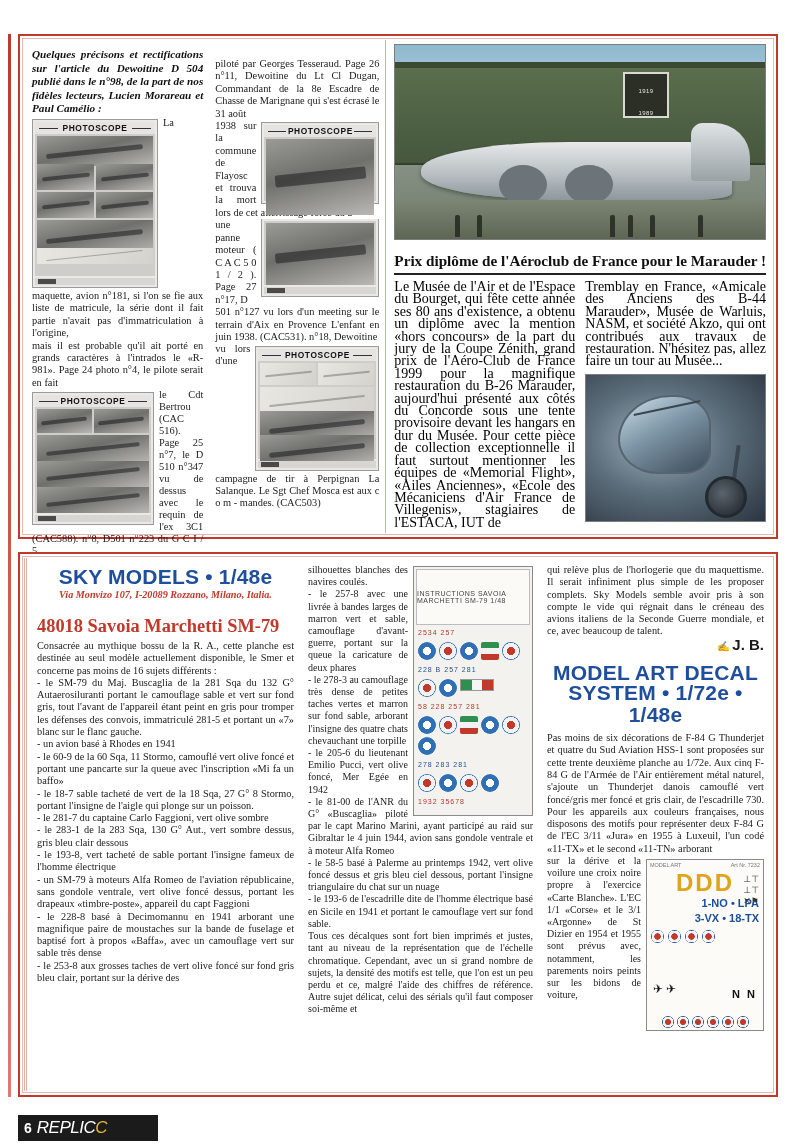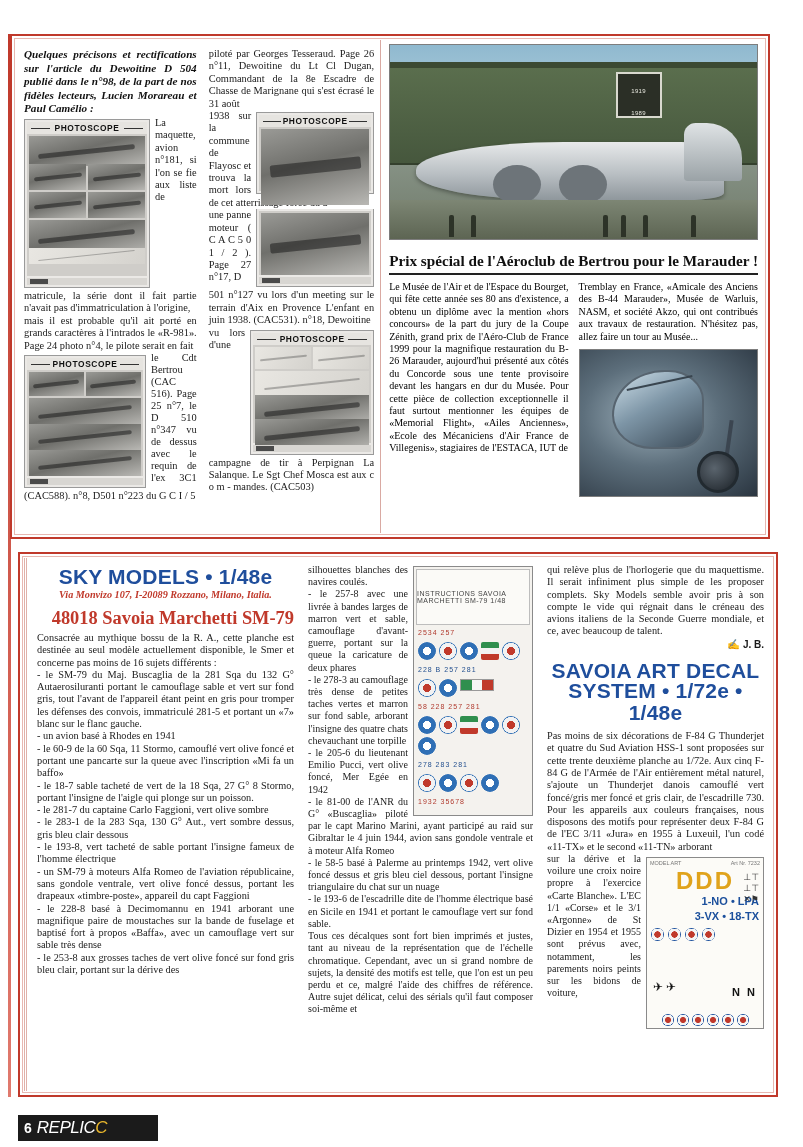--- a/index.html
+++ b/index.html
@@ -14,34 +14,34 @@
 
   
   .page {
     position:absolute; inset:0;
     background:#ffffff;
   }
 
   
   .top-block {
     position:absolute;
-    left:10px; top:34px;
+    left:18px; top:34px;
     width:760px; height:505px;
     border:2px solid #c0392b;
     background:#ffffff;
     padding:4px;
   }
   .top-block:before{
     content:""; position:absolute; left:2px; top:2px; right:2px; bottom:2px;
     border:1px solid #e8b7b0; pointer-events:none;
   }
 
   .top-grid { display:flex; height:100%; }
   .col-left { width:205px; padding:8px 6px 4px 8px; }
-  .col-mid  { width:196px; padding:8px 6px 4px 6px; border-right:1px solid #d9a9a2;}
+  .col-mid  { width:196px; padding:18px 6px 4px 6px; border-right:1px solid #d9a9a2;}
   .col-right{ flex:1; padding:4px 6px 4px 8px; }
 
   .intro-italic {
     font-style: italic;
     font-weight: bold;
     font-size: 11.2px;
     line-height: 13.6px;
     text-align: justify;
     color:#111;
     margin:0 0 1px 0;
@@ -169,21 +169,21 @@
     font-weight:bold;
     font-size:15.2px;
     color:#111;
     border-bottom:2px solid #222;
     padding:7px 0 3px 0;
     margin:5px 0 6px 0;
     white-space:nowrap;
   }
   .marauder-cols { display:flex; gap:10px; }
   .marauder-cols .mc { flex:1; }
-  .mc p { font-size:10px; line-height:12.4px; text-align:justify; margin:0; }
+  .mc p { font-size:14px; line-height:12.4px; text-align:justify; margin:0; }
 
   .photo-nose {
     width:100%; height:148px;
     margin-top:6px;
     border:1px solid #7d7d7d;
     background:
       radial-gradient(ellipse at 40% 45%, #9fb2bd 0%, #5d6f7c 45%, #2a3540 100%);
     position:relative; overflow:hidden;
   }
   .nose-glass{
@@ -234,30 +234,30 @@
     margin:2px 0 1px 0;
     line-height:22px;
   }
   .brand-addr{
     text-align:center;
     font-style:italic; font-weight:bold;
     font-size:10.2px; color:#c0392b;
     margin:0 0 2px 0;
   }
   .kit-title{
-    text-align:right;
+    text-align:left;
     font-weight:bold;
     font-size:18.4px;
     color:#c0392b;
     font-family:"Liberation Serif", serif;
-    margin:8px 0 4px 0;
+    margin:16px 0 4px 0;
     line-height:20px;
   }
   .brand-title.redsub{ color:#c0392b; font-size:20px; }
-  .sig { font-family:"Liberation Sans", sans-serif; font-weight:bold; font-size:10px; }
+  .sig { font-family:"Liberation Sans", sans-serif; font-weight:bold; font-size:15px; }
 
   .col-text{
     font-size:10.3px; line-height:12.3px; text-align:justify; margin:0; color:#1a1a1a;
   }
   .col-text.narrow{ font-size:10px; line-height:12.2px; }
 
   
   .decal-sheet{
     width:120px; height:250px;
     border:1px solid #8a8a8a;
@@ -419,21 +419,21 @@
           <div class="ground-people">
             <i style="left:16%"></i>
               <i style="left:22%"></i>
               <i style="left:58%"></i>
             <i style="left:63%"></i>
               <i style="left:69%"></i>
               <i style="left:82%"></i>
           </div>
         </div>
 
-        <div class="marauder-title">Prix spécial de l'Aéroclub de Bertrou pour le Marauder !</div>
+        <div class="marauder-title">Prix diplôme de l'Aéroclub de France pour le Marauder !</div>
 
         <div class="marauder-cols">
           <div class="mc">
             <p>Le Musée de l'Air et de l'Espace du Bourget, qui fête cette année ses 80 ans d'existence, a obtenu un diplôme avec la mention «hors concours» de la part du jury de la Coupe Zénith, grand prix de l'Aéro-Club de France 1999 pour la magnifique restauration du B-26 Marauder, aujourd'hui présenté aux côtés du Concorde sous une tente provisoire devant les hangars en dur du Musée. Pour cette pièce de collection exceptionnelle il faut surtout mentionner les équipes de «Memorial Flight», «Ailes Anciennes», «Ecole des Mécaniciens d'Air France de Villegenis», stagiaires de l'ESTACA, IUT de</p>
           </div>
           <div class="mc">
             <p>Tremblay en France, «Amicale des Anciens des B-44 Marauder», Musée de Warluis, NASM, et société Akzo, qui ont contribués aux travaux de restauration. N'hésitez pas, allez faire un tour au Musée...</p>
             <div class="photo-nose">
               <div class="nose-glass"></div>
               <div class="nose-frame"></div>
@@ -513,21 +513,21 @@
 Tous ces décalques sont fort bien imprimés et justes, tant au niveau de la représentation que de l'échelle chromatique. Cependant, avec un si grand nombre de sujets, la densité des motifs est telle, que l'on est un peu perdu et ce, malgré l'aide des chiffres de référence. Autre sujet délicat, celui des sérials qu'il faut composer soi-même et</p>
       </div>
 
       <div class="bcol-3">
         <p class="col-text">qui relève plus de l'horlogerie que du maquettisme. Il serait infiniment plus simple de les proposer complets. Sky Models semble avoir pris à son compte le vide qui régnait dans le créneau des avions italiens de la Seconde Guerre mondiale, et ce, avec beaucoup de talent.</p>
         <p class="col-text" style="text-align:right;margin-top:1px;">
           <span>✍</span>
           <span class="sig">J. B.</span>
         </p>
 
-        <div class="brand-title" style="margin-top:9px;">SAVOIA ART DECAL</div>
+        <div class="brand-title" style="margin-top:9px;">MODEL ART DECAL</div>
         <div class="brand-title" style="margin-top:-3px;">SYSTEM • 1/72e • 1/48e</div>
 
         <p class="col-text" style="margin-top:6px;">Pas moins de six décorations de F-84 G Thunderjet et quatre du Sud Aviation HSS-1 sont proposées sur cette trente deuxième planche au 1/72e. Aux cinq F-84 G de l'Armée de l'Air entièrement métal naturel, s'ajoute un Thunderjet danois camouflé vert foncé/gris mer foncé et gris clair, de l'escadrille 730. Pour les appareils aux couleurs françaises, nous disposons des motifs pour représenter deux F-84 G de l'EC 3/11 «Jura» en 1955 à Luxeuil, l'un codé «11-TX» et le second «11-TN» arborant</p>
 
         <div class="fl-right decal-sheet2" style="margin-top:4px;">
           <div class="ds2-head">
             <span>MODEL ART</span>
             <span>Art Nr. 7232</span>
           </div>
           <div class="ds2-marks">⊥⊤<br>⊥⊤<br>✕⚑</div>

